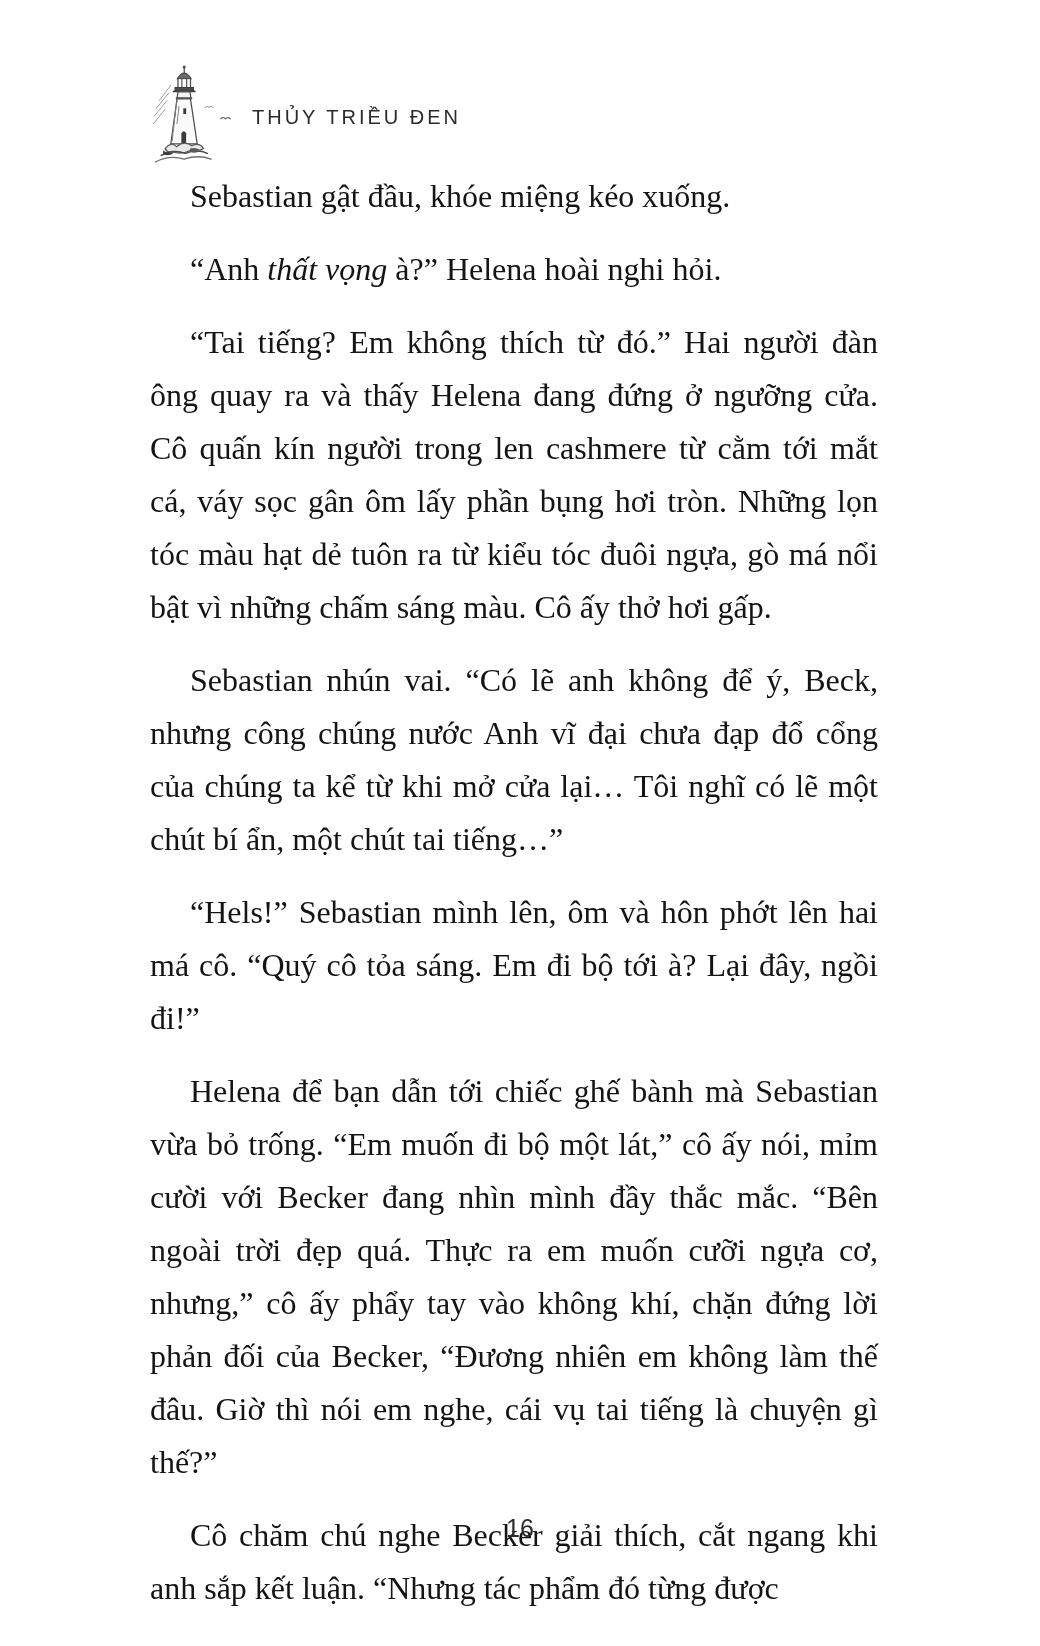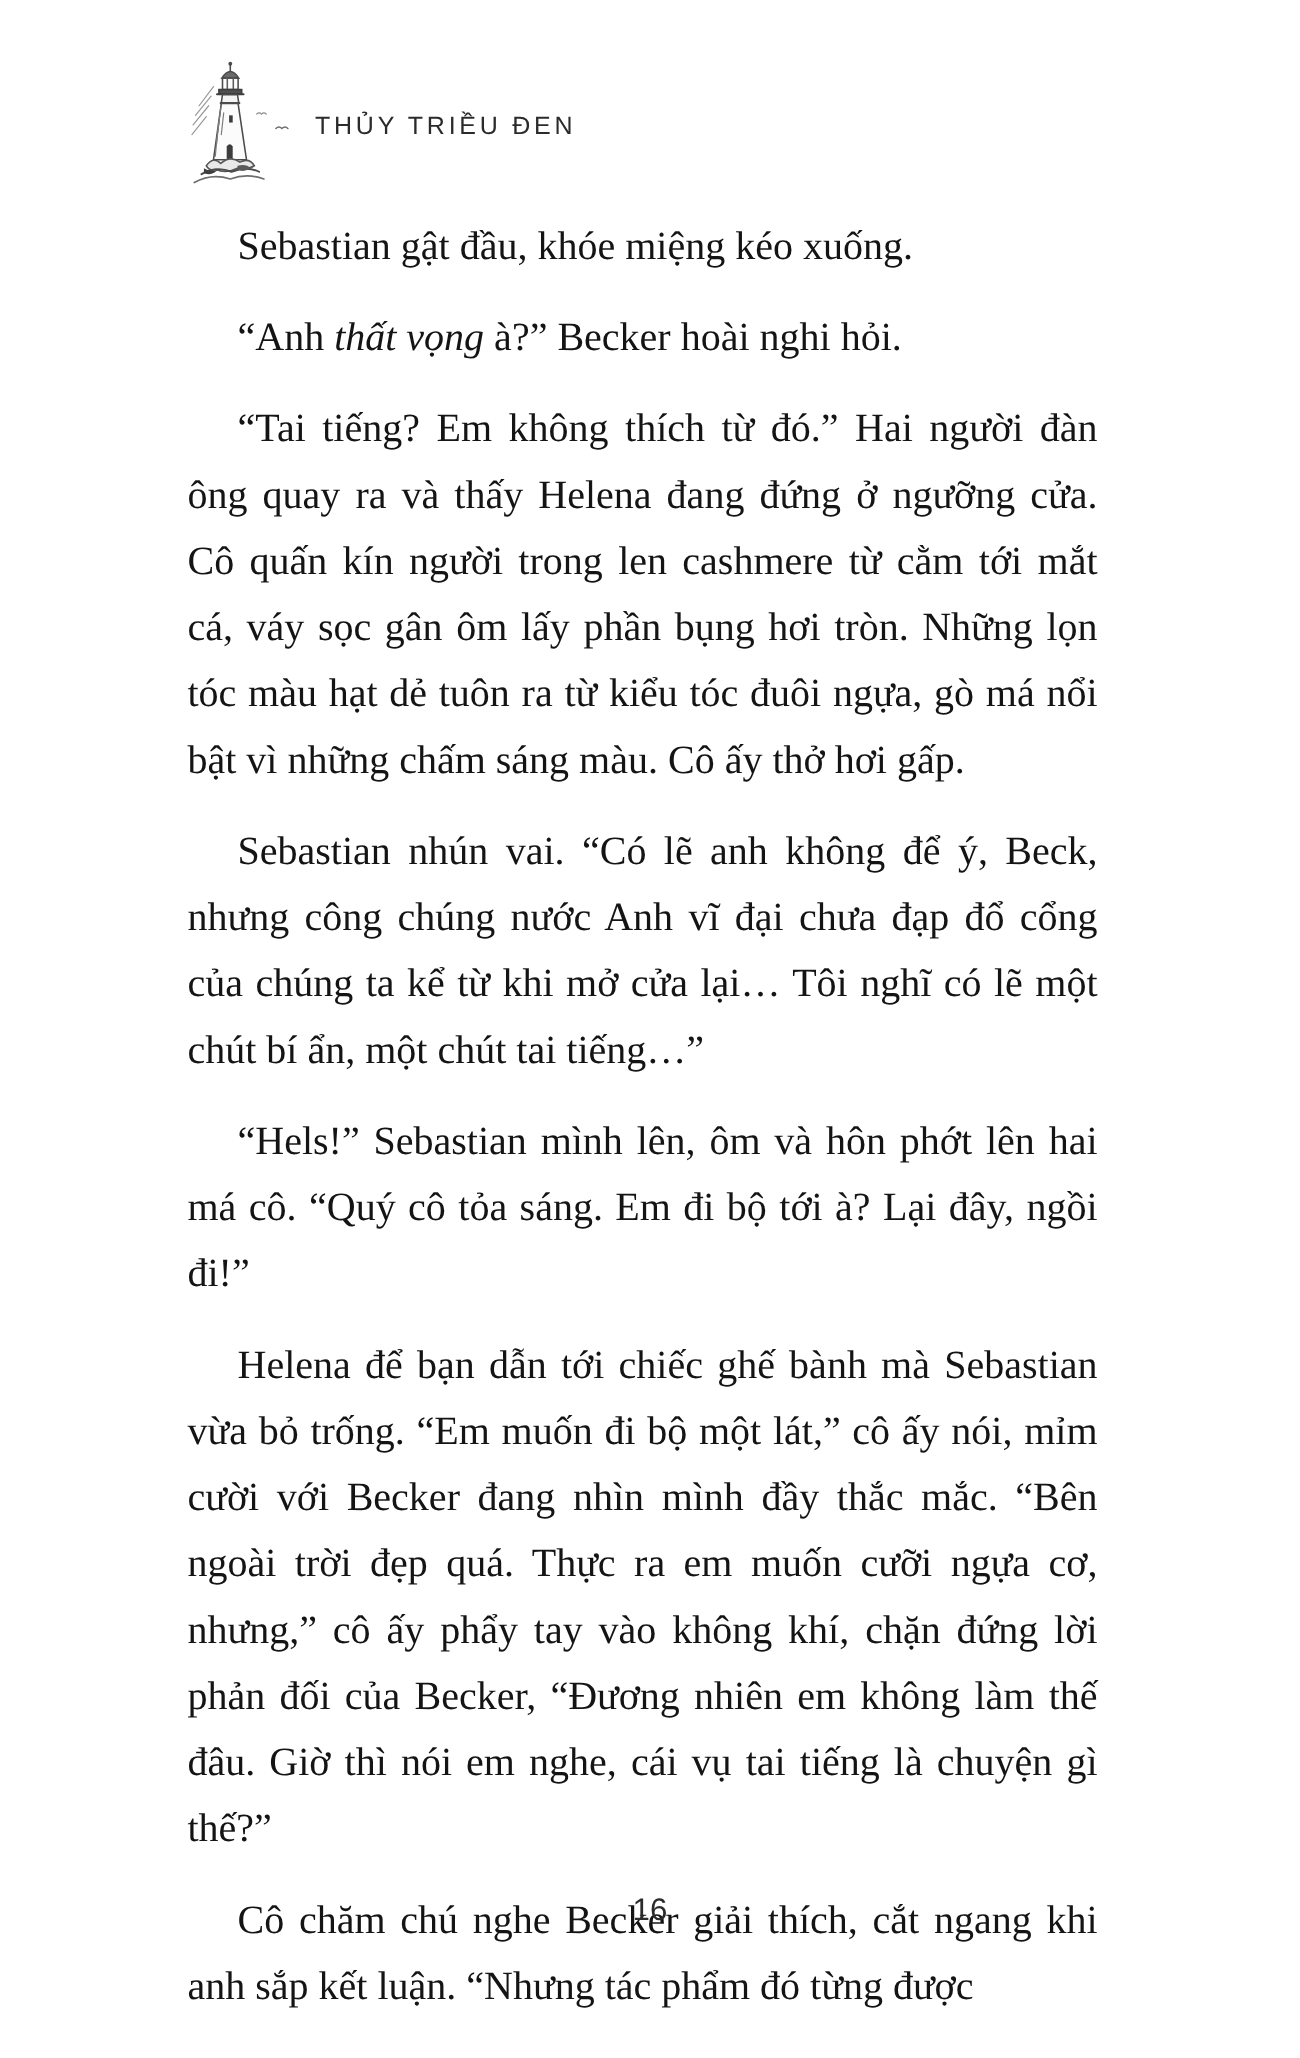--- a/index.html
+++ b/index.html
@@ -6,21 +6,21 @@
   .page {
     position: relative;
     width: 1040px;
     height: 1646px;
     margin: 0 auto;
     background: var(--paper, #ffffff);
     overflow: hidden;
   }
   .header {
     position: absolute;
-    top: 48px;
+    top: 64px;
     left: 142px;
     display: flex;
     align-items: center;
     gap: 14px;
   }
   .logo { width: 96px; height: 102px; flex: 0 0 auto; }
   .book-title {
     font-family: "Liberation Sans", sans-serif;
     font-size: 20px;
     letter-spacing: 3px;
@@ -109,21 +109,21 @@
 
         <path d="M82 57 q2.5 -2.5 5 0 q2.5 -2.5 5 0" stroke="#6b6b6b" stroke-width="1.2"></path>
         <path d="M66 45 q2 -2 4 0 q2 -2 4 0" stroke="#8a8a8a" stroke-width="1"></path>
       </g>
     </svg>
     <span class="book-title">THỦY TRIỀU ĐEN</span>
   </div>
 
   <div class="body-text">
     <p>Sebastian gật đầu, khóe miệng kéo xuống.</p>
-    <p><span>“Anh </span><em>thất vọng</em><span> à?” Becker hoài nghi hỏi.</span></p>
+    <p><span>“Anh </span><em>thất vọng</em><span> à?” Helena hoài nghi hỏi.</span></p>
     <p>“Tai tiếng? Em không thích từ đó.” Hai người đàn ông quay ra và thấy Helena đang đứng ở ngưỡng cửa. Cô quấn kín người trong len cashmere từ cằm tới mắt cá, váy sọc gân ôm lấy phần bụng hơi tròn. Những lọn tóc màu hạt dẻ tuôn ra từ kiểu tóc đuôi ngựa, gò má nổi bật vì những chấm sáng màu. Cô ấy thở hơi gấp.</p>
     <p>Sebastian nhún vai. “Có lẽ anh không để ý, Beck, nhưng công chúng nước Anh vĩ đại chưa đạp đổ cổng của chúng ta kể từ khi mở cửa lại… Tôi nghĩ có lẽ một chút bí ẩn, một chút tai tiếng…”</p>
     <p>“Hels!” Sebastian mình lên, ôm và hôn phớt lên hai má cô. “Quý cô tỏa sáng. Em đi bộ tới à? Lại đây, ngồi đi!”</p>
     <p>Helena để bạn dẫn tới chiếc ghế bành mà Sebastian vừa bỏ trống. “Em muốn đi bộ một lát,” cô ấy nói, mỉm cười với Becker đang nhìn mình đầy thắc mắc. “Bên ngoài trời đẹp quá. Thực ra em muốn cưỡi ngựa cơ, nhưng,” cô ấy phẩy tay vào không khí, chặn đứng lời phản đối của Becker, “Đương nhiên em không làm thế đâu. Giờ thì nói em nghe, cái vụ tai tiếng là chuyện gì thế?”</p>
     <p>Cô chăm chú nghe Becker giải thích, cắt ngang khi anh sắp kết luận. “Nhưng tác phẩm đó từng được</p>
   </div>
 
   <div class="footer">
     <span class="page-number">16</span>
   </div>

